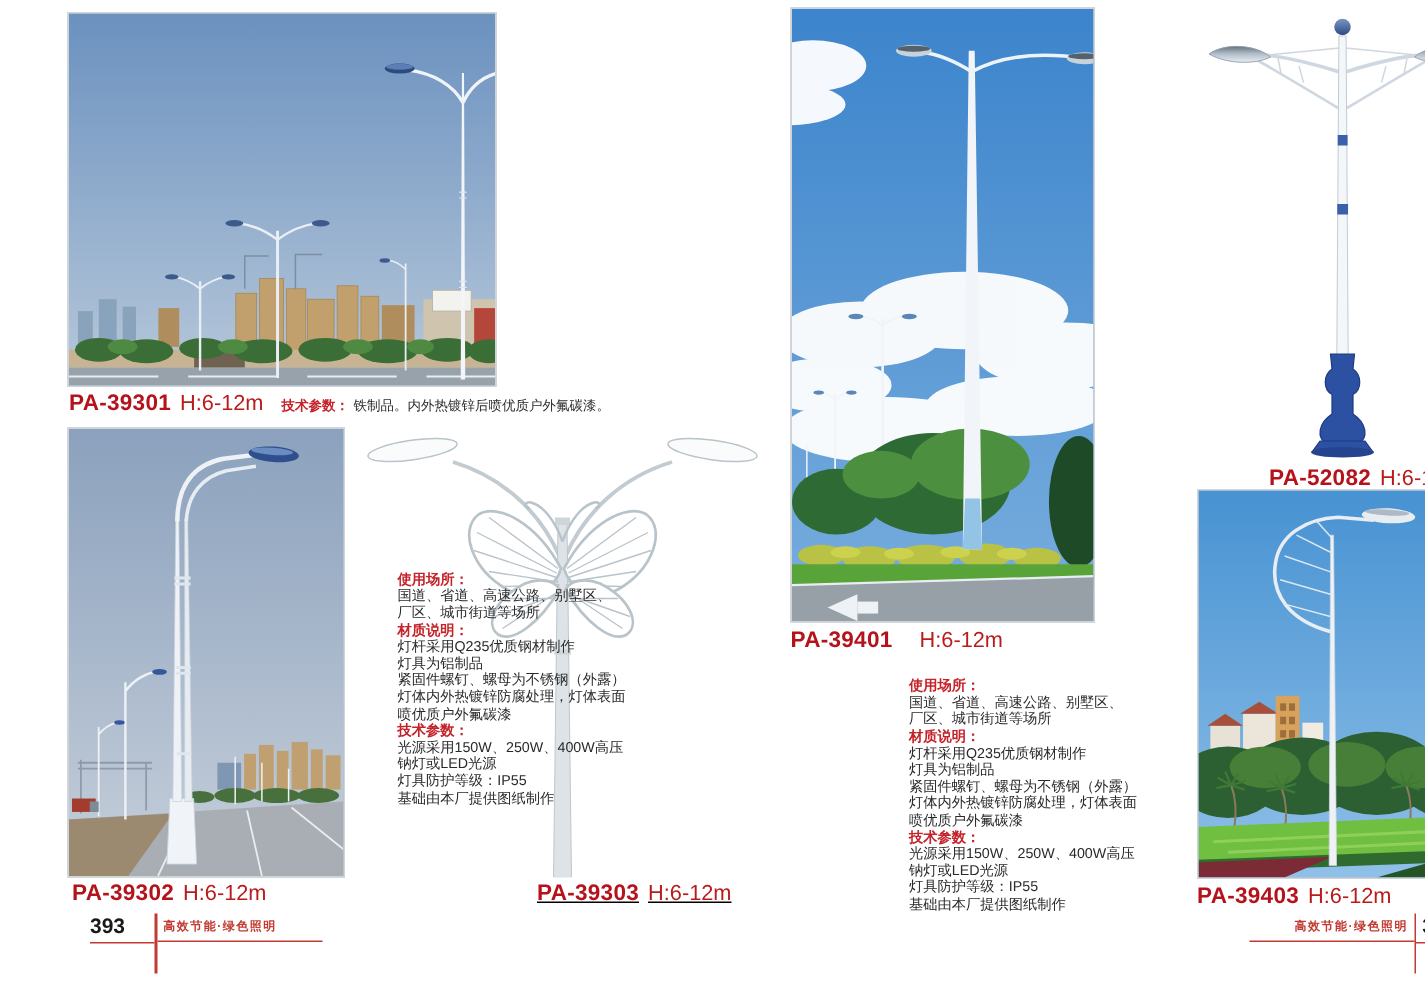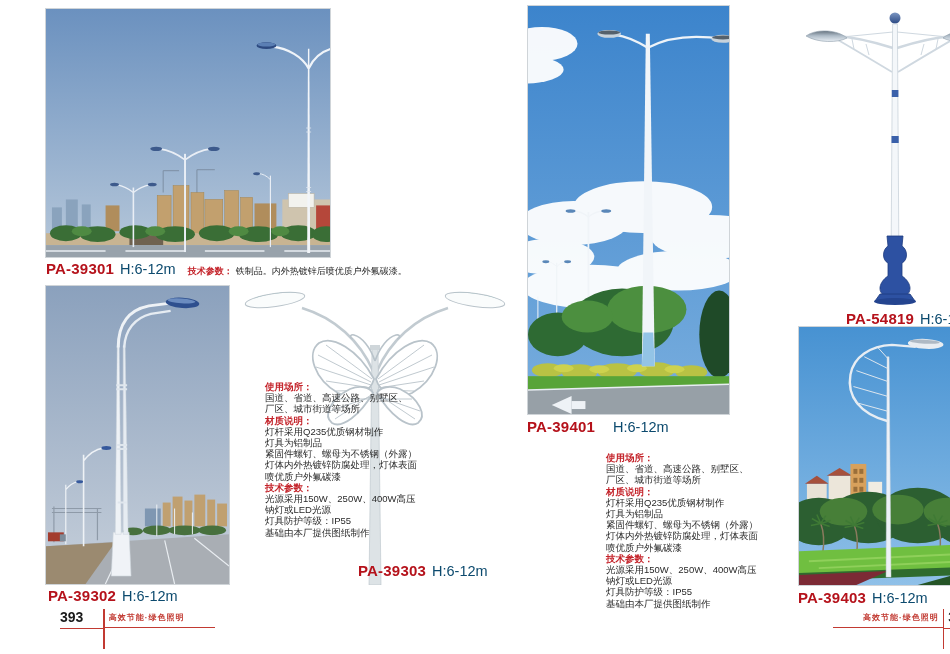--- a/index.html
+++ b/index.html
@@ -4,21 +4,21 @@
 <style>
   html,body{margin:0;padding:0;background:#ffffff;}
   .page{position:relative;width:950px;height:654px;background:#ffffff;overflow:hidden;
         font-family:"Liberation Sans", sans-serif;margin-left:40px;}
   .photo{position:absolute;border:1px solid #cfd4d8;background:#9db4cc;overflow:hidden;box-sizing:border-box;}
   .photo svg{display:block;width:100%;height:100%;}
   .art{position:absolute;overflow:hidden;}
   .art svg{display:block;width:100%;height:100%;}
   .label-row{position:absolute;white-space:nowrap;display:flex;align-items:baseline;}
   .code{color:#b5121b;font-weight:bold;font-size:15px;letter-spacing:.2px;}
-  .hm{color:#0c4a6e;font-size:14.5px;margin-left:6px;}
+  .hm{color:#b91c1c;font-size:14.5px;margin-left:6px;}
   .mini-label{color:#c4232a;font-size:9px;font-weight:bold;margin-left:12px;}
   .mini-note{color:#2a2a2a;font-size:9px;margin-left:3px;}
   .spec{position:absolute;}
   .sp-title{color:#c4232a;font-weight:bold;font-size:9.5px;line-height:11.2px;}
   .sp-line{color:#2a2a2a;font-size:9.5px;line-height:11.2px;}
   .footer{position:absolute;display:flex;align-items:flex-start;}
   .pagenum{font-weight:bold;font-size:14px;color:#1a1a1a;padding:0 20px 3px 0;border-bottom:1.5px solid #c23a32;}
   .pagenum.right{padding:0 0 3px 4px;}
   .vline{width:1.5px;height:40px;background:#c23a32;flex:0 0 auto;}
   .slogan{color:#c23a32;font-size:8px;font-weight:bold;letter-spacing:1px;
@@ -225,21 +225,21 @@
     <div class="sp-line">紧固件螺钉、螺母为不锈钢（外露）</div>
     <div class="sp-line">灯体内外热镀锌防腐处理，灯体表面</div>
     <div class="sp-line">喷优质户外氟碳漆</div>
     <div class="sp-title">技术参数：</div>
     <div class="sp-line">光源采用150W、250W、400W高压</div>
     <div class="sp-line">钠灯或LED光源</div>
     <div class="sp-line">灯具防护等级：IP55</div>
     <div class="sp-line">基础由本厂提供图纸制作</div>
   </div>
 
-  <div class="label-row" style="left:318px;top:562px;">
+  <div class="label-row" style="left:318px;top:587px;text-decoration:underline;">
     <span class="code">PA-39303</span>
     <span class="hm">H:6-12m</span>
   </div>
 
   <figure class="photo" style="left:487px;top:5px;width:203px;height:410px;margin:0;">
     <svg viewBox="0 0 203 410" preserveAspectRatio="none">
       <defs>
         <linearGradient id="sky3" x1="0" y1="0" x2="0" y2="1">
           <stop offset="0" stop-color="#3c84cc"></stop>
             <stop offset="1" stop-color="#79aede"></stop>
@@ -341,21 +341,21 @@
       <rect x="151.5" y="128" width="7.2" height="7" fill="#3a60aa"></rect>
       <g>
         <path d="M147,228 L163,228 L162,238 C168,242 168,252 162,255 L162,268 C171,274 173,284 165,288 L145,288 C137,284 139,274 148,268 L148,255 C142,252 142,242 148,238 Z" fill="#2d51a2" stroke="#1d3a7e" stroke-width="0.8"></path>
         <path d="M140,286 L170,286 L175,293 L135,293 Z" fill="#2d51a2" stroke="#1d3a7e" stroke-width="0.8"></path>
         <ellipse cx="155" cy="293.5" rx="21" ry="3.5" fill="#24448f"></ellipse>
       </g>
     </svg>
   </div>
 
   <div class="label-row" style="left:806px;top:310px;">
-    <span class="code">PA-54819</span>
+    <span class="code">PA-52082</span>
     <span class="hm">H:6-12m</span>
   </div>
 
   <div class="spec" style="left:566px;top:452px;width:170px;">
     <div class="sp-title">使用场所：</div>
     <div class="sp-line">国道、省道、高速公路、别墅区、</div>
     <div class="sp-line">厂区、城市街道等场所</div>
     <div class="sp-title">材质说明：</div>
     <div class="sp-line">灯杆采用Q235优质钢材制作</div>
     <div class="sp-line">灯具为铝制品</div>

